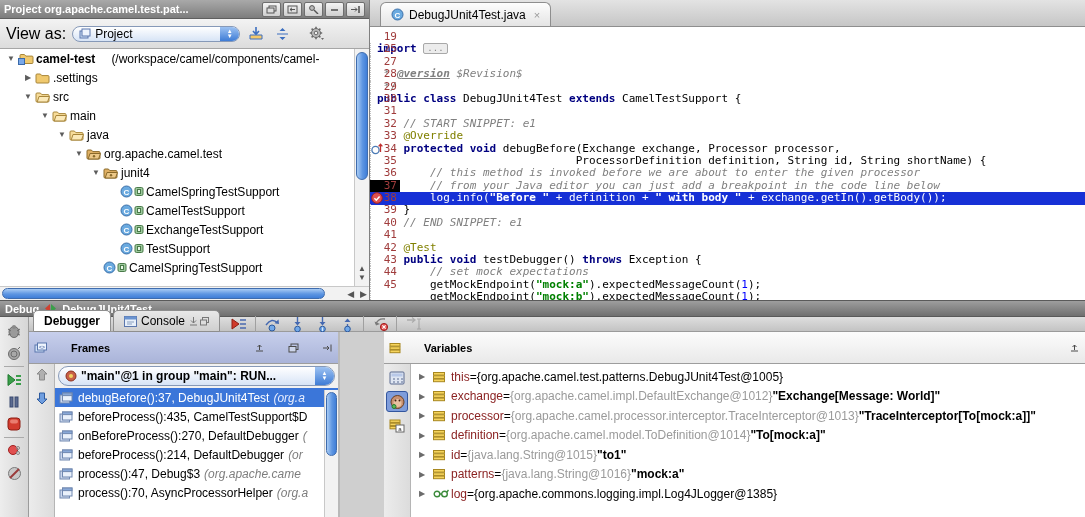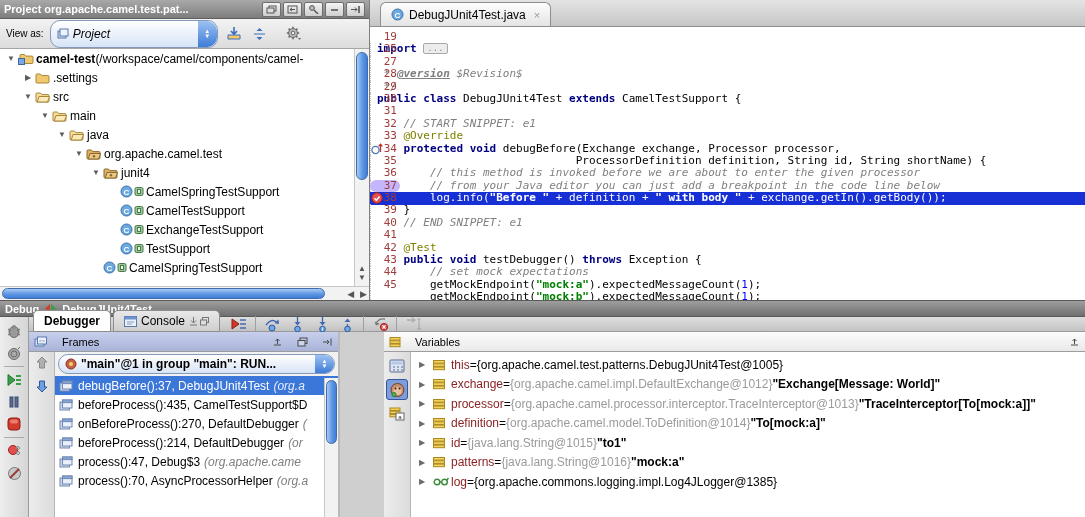--- a/index.html
+++ b/index.html
@@ -13,35 +13,35 @@
 
   
   .project-panel { width:370px; display:flex; flex-direction:column; border-right:1px solid #808080; background:#fff; }
   .panel-title { height:19px; background:linear-gradient(#a9a9a9,#7d7d7d); color:#fff; font-weight:bold;
                  font-size:11px; display:flex; align-items:center; padding:0 4px; border-bottom:1px solid #5f5f5f; }
   .panel-title .tspace { flex:1; }
   .winbtn { width:19px; height:15px; margin-left:2px; background:linear-gradient(#f4f4f4,#cfcfcf);
             border:1px solid #6e6e6e; border-radius:2px; display:flex; align-items:center; justify-content:center; }
   .ptoolbar { height:30px; background:linear-gradient(#f3f3f3,#dcdcdc); border-bottom:1px solid #a6a6a6;
               display:flex; align-items:center; padding:0 6px; gap:6px; }
-  .viewas-label { font-size:10px; color:#000; }
-  .aqua-select { height:28px; min-width:168px; border:1px solid #8699b8; border-radius:10px;
-                 background:linear-gradient(#fff,#d7e4f6); display:flex; align-items:center; padding-left:6px; position:relative;font-style:italic; }
+  .viewas-label { font-size:16px; color:#000; }
+  .aqua-select { height:16px; min-width:168px; border:1px solid #8699b8; border-radius:10px;
+                 background:linear-gradient(#fff,#d7e4f6); display:flex; align-items:center; padding-left:6px; position:relative; }
   .aqua-select .sel-text { flex:1; font-size:12px; padding-left:4px; }
   .aqua-cap { position:absolute; right:0; top:0; bottom:0; width:19px; border-radius:0 10px 10px 0;
               background:linear-gradient(#9dc2f2,#3e7cd6); display:flex; flex-direction:column; align-items:center; justify-content:center; color:#fff; font-size:6px; line-height:5px; }
   .tb-icon { width:20px; height:20px; display:flex; align-items:center; justify-content:center; }
   .tree { flex:1; position:relative; background:#fff; overflow:hidden; }
   .tree-row { height:19px; display:flex; align-items:center; white-space:nowrap; }
   .tree-arrow { width:14px; text-align:center; font-size:8px; color:#5c5c5c; flex:none; }
   .tree-icon { width:18px; flex:none; display:flex; align-items:center; }
   .tree-icon.wide { width:26px; }
   .tree-label { font-size:12px; color:#000; }
   .tree-label.b { font-weight:bold; }
-  .tree-suffix { font-size:12px; color:#000; }
+  .tree-suffix { font-size:12px; color:#000;margin-left:16px; }
   
   .vscroll { position:absolute; top:0; right:0; width:15px; bottom:14px; background:#f2f2f2; border-left:1px solid #c8c8c8; }
   .vthumb { position:absolute; left:1px; right:1px; border-radius:7px; border:1px solid #3e6cae;
             background:linear-gradient(90deg,#a8cbf4,#5e96e2 55%,#3f7ed8); }
   .vbtns { position:absolute; bottom:0; left:0; right:0; height:26px; display:flex; flex-direction:column; align-items:center; justify-content:center; color:#555; font-size:8px; line-height:9px; }
   .hscroll { position:absolute; bottom:0; left:0; right:0; height:14px; background:#f2f2f2; border-top:1px solid #c8c8c8; }
   .hthumb { position:absolute; top:1px; bottom:1px; left:2px; right:44px; border-radius:7px; border:1px solid #3e6cae;
             background:linear-gradient(#a8cbf4,#5e96e2 55%,#3f7ed8); }
   .hbtns { position:absolute; right:2px; top:0; bottom:0; display:flex; align-items:center; gap:6px; color:#555; font-size:9px; }
 
@@ -50,21 +50,21 @@
   .tabbar { height:27px; background:linear-gradient(#e3e3e3,#c6c6c6); border-bottom:1px solid #8e8e8e;
             display:flex; align-items:flex-end; padding-left:10px; }
   .etab { height:24px; background:linear-gradient(#fdfdfd,#e4e4e4); border:1px solid #8e8e8e; border-bottom:none;
           border-radius:6px 6px 0 0; display:flex; align-items:center; padding:0 10px; gap:5px; font-size:12px; }
   .etab .close { color:#9a9a9a; font-size:11px; margin-left:3px; }
   .code { flex:1; overflow:hidden; font-family:"DejaVu Sans Mono","Liberation Mono",monospace; font-size:11px; padding-top:4px; }
   .code-line { height:12.4px; line-height:12.4px; display:flex; white-space:pre;flex-direction:column; }
   .gut { width:30px; flex:none; text-align:right; color:#a03c3c; padding-right:3px; }
   .gicon { width:16px; flex:none; position:relative; }
   .gicon svg { position:absolute; left:1px; top:0; }
-  .gut-bp-row { background:#c4b5fd;border-radius:6px; }
+  .gut-bp-row { background:#000000; }
   .line-body { border-left:1px dotted #c0c0c0; padding-left:6px; color:#000; }
   .line-body.exec { background:#1630d6; color:#fff; border-left-color:#1630d6; }
   .tok.kw { color:#000080; font-weight:bold; }
   .tok.pl { color:#000; }
   .tok.cmt { color:#808080; font-style:italic;text-align:center; }
   .tok.doc { color:#808080; font-style:italic; }
   .tok.doctag { color:#808080; font-style:italic; font-weight:bold; text-decoration:underline; }
   .tok.ann { color:#808000; }
   .tok.str { color:#008000; font-weight:bold; }
   .tok.num { color:#0000ff; }
@@ -87,21 +87,21 @@
   .dtab { height:22px; border:1px solid #8e8e8e; border-radius:5px 5px 0 0; display:flex; align-items:center;
           gap:4px; padding:0 10px; font-size:12px; background:linear-gradient(#e8e8e8,#cfcfcf); margin-bottom:-1px; }
   .dtab.sel { background:#fff; font-weight:bold; }
   .dtab .mini { display:flex; gap:2px; }
   .dtoolbar { display:flex; align-items:center; height:100%; margin-left:8px; gap:7px; }
   .dtsep { width:1px; height:16px; background:#a0a0a0; }
   .step-icon { width:18px; height:18px; display:flex; align-items:center; justify-content:center; }
 
   .dpanes { flex:1; display:flex; min-height:0; background:#cfcfcf; }
   .frames-pane { width:311px; flex:none; display:flex; flex-direction:column; border-right:2px solid #b9b9b9; background:#fff; }
-  .pane-header { height:20px; display:flex; align-items:center; gap:14px; padding:0 5px; font-size:11px; font-weight:normal; border-bottom:1px solid #9d9d9d; }
+  .pane-header { height:32px; display:flex; align-items:center; gap:23px; padding:0 5px; font-size:11px; font-weight:bold; border-bottom:1px solid #9d9d9d; }
   .pane-header.focus { background:linear-gradient(#c7cfec,#aab4d9); }
   .pane-header.plain { background:linear-gradient(#fcfcfc,#e9e9e9); }
   .ph-space { flex:1; }
   .ph-ic { display:flex; align-items:center; }
   .frames-body { flex:1; display:flex; min-height:0; }
   .arrow-col { width:26px; flex:none; background:linear-gradient(90deg,#ececec,#dcdcdc); border-right:1px solid #b5b5b5;
                display:flex; flex-direction:column; align-items:center; padding-top:4px; gap:8px; }
   .frames-content { flex:1; display:flex; flex-direction:column; min-width:0; position:relative; background:#fff; }
   .thread-row { height:24px; display:flex; align-items:center; padding:2px 3px; background:#f1f1f1; }
   .thread-select { flex:1; height:20px; border:1px solid #8699b8; border-radius:10px; background:linear-gradient(#fff,#d7e4f6);

